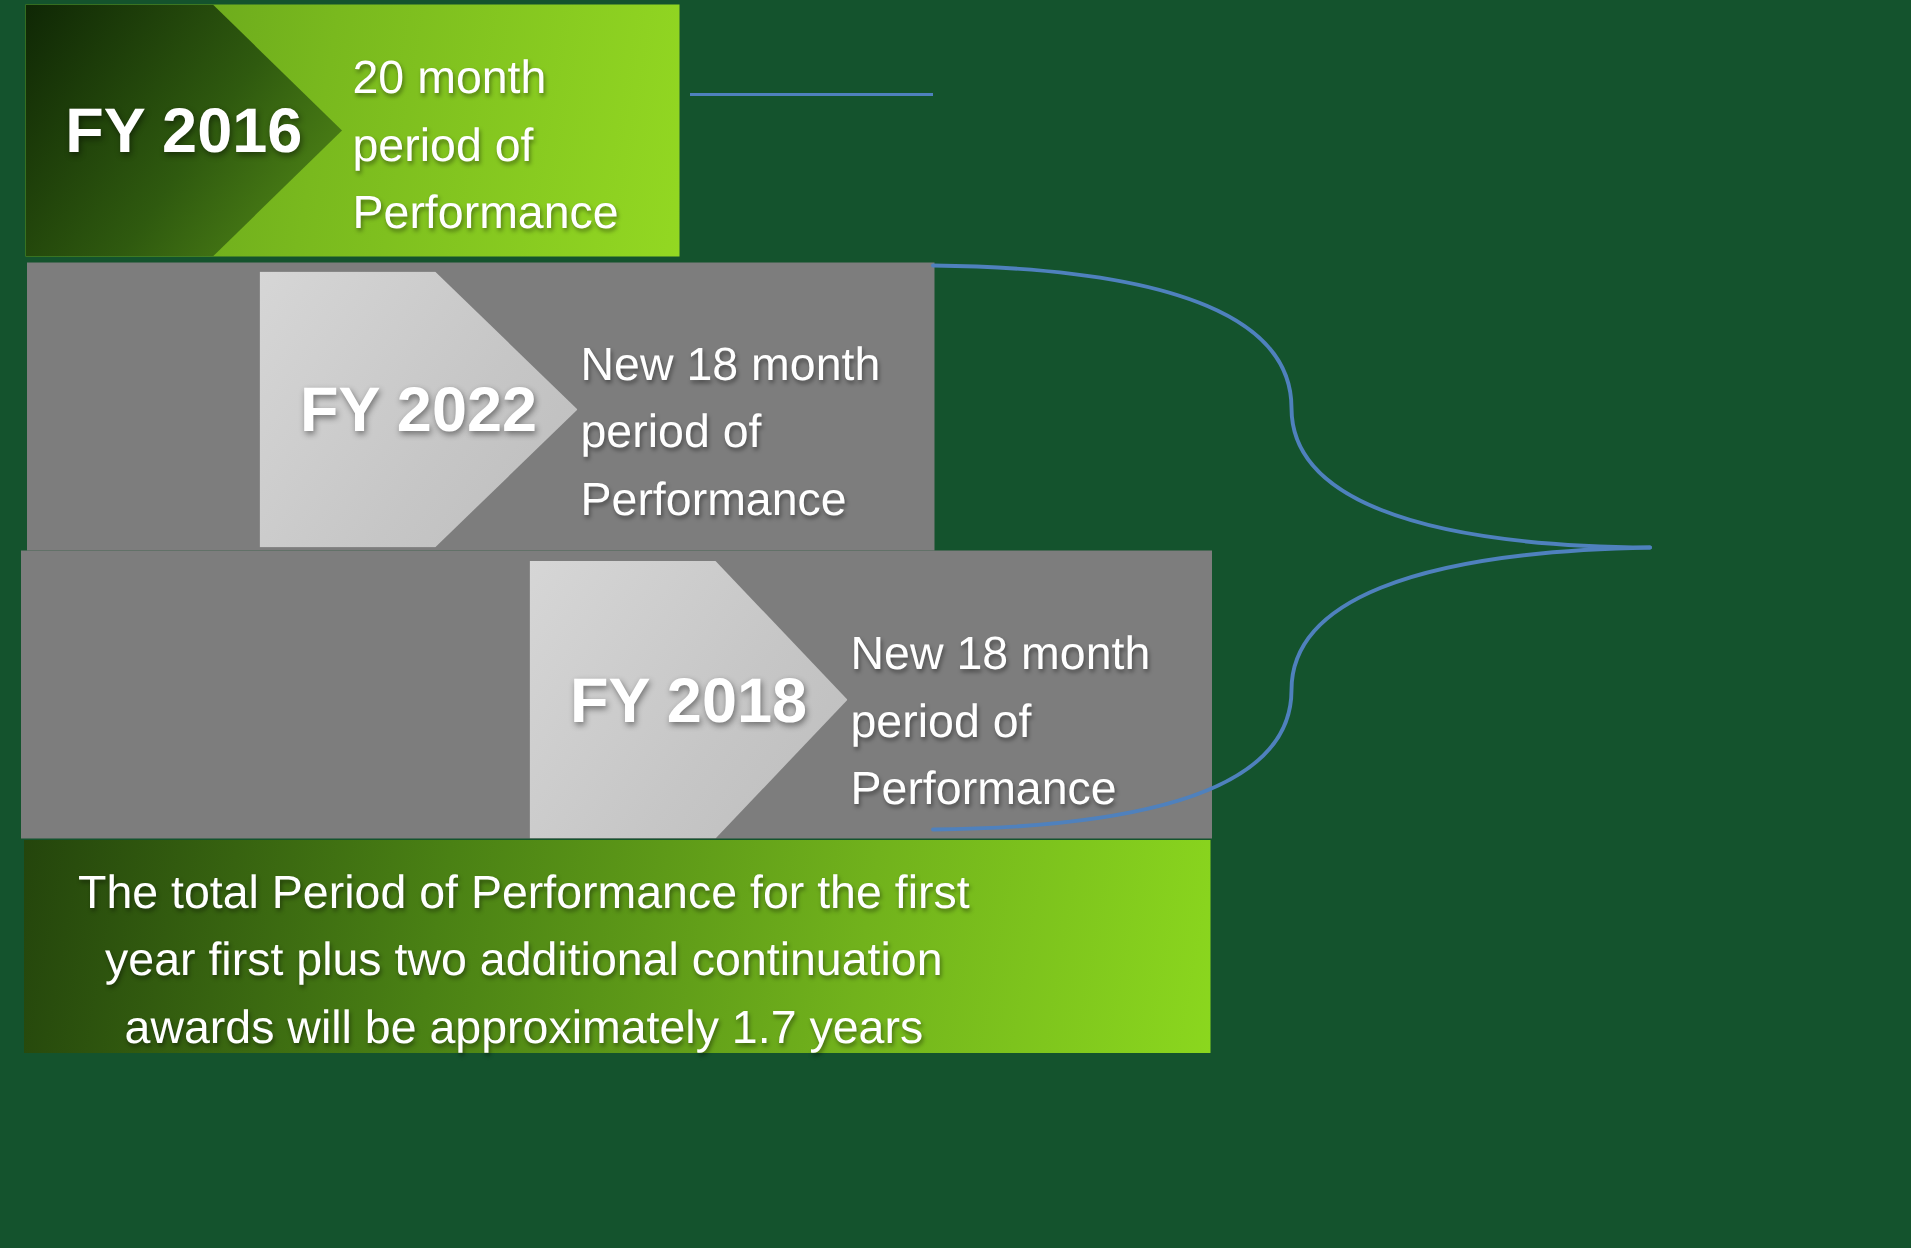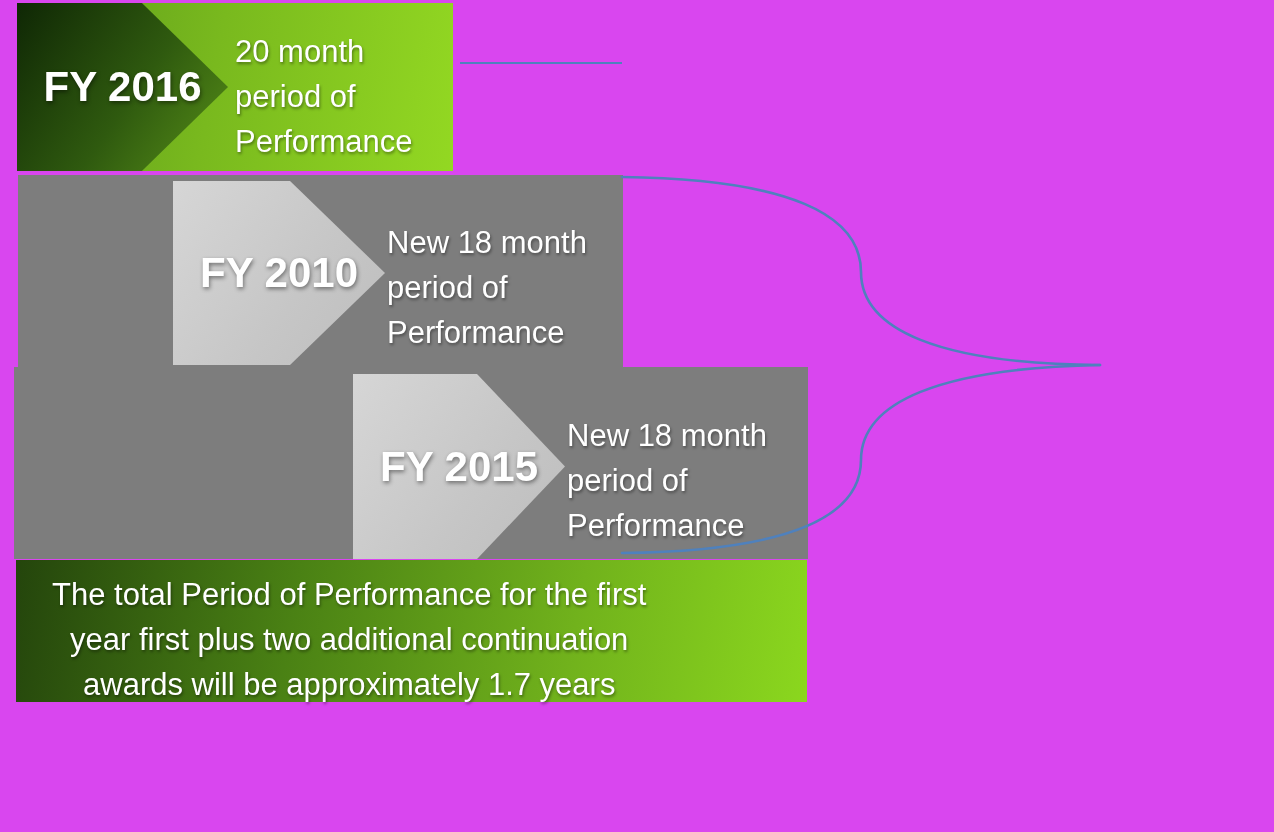--- a/index.html
+++ b/index.html
@@ -1,16 +1,16 @@
 <!DOCTYPE html>
 <html><head>
 <meta charset="utf-8">
 <style>
   html,body{margin:0;padding:0;background:#000;}
-  .stage{position:relative;width:1274px;height:832px;background:#d946ef;overflow:hidden;
+  .stage{position:relative;width:1274px;height:832px;background:#14532d;overflow:hidden;
          font-family:"Liberation Sans",sans-serif;}
   .band{position:absolute;}
   .band1{left:17px;top:3px;width:436px;height:168px;
          background:linear-gradient(100deg,#5d991b 0%,#79b91e 45%,#93d822 100%);}
   .band2{left:18px;top:175px;width:605px;height:192px;background:#7d7d7d;}
   .band3{left:14px;top:367px;width:794px;height:192px;background:#7d7d7d;}
   .band4{left:16px;top:560px;width:791px;height:142px;
          background:linear-gradient(100deg,#24450c 0%,#4a8114 35%,#71b21c 70%,#8bd71e 100%);}
   .arrow{position:absolute;}
   .arrow1{left:17px;top:3px;width:211px;height:168px;
@@ -45,30 +45,30 @@
   <div class="arrow arrow1"></div>
   <div class="fy-label lab1">FY 2016</div>
   <div class="desc desc1">
     <div>20 month</div>
     <div>period of</div>
     <div>Performance</div>
   </div>
 
   <div class="band band2"></div>
   <div class="arrow arrow2"></div>
-  <div class="fy-label lab2">FY 2010</div>
+  <div class="fy-label lab2">FY 2022</div>
   <div class="desc desc2">
     <div>New 18 month</div>
     <div>period of</div>
     <div>Performance</div>
   </div>
 
   <div class="band band3"></div>
   <div class="arrow arrow3"></div>
-  <div class="fy-label lab3">FY 2015</div>
+  <div class="fy-label lab3">FY 2018</div>
   <div class="desc desc3">
     <div>New 18 month</div>
     <div>period of</div>
     <div>Performance</div>
   </div>
 
   <div class="band band4"></div>
   <div class="desc summary">
     <div>The total Period of Performance for the first</div>
     <div>year first plus two additional continuation</div>

